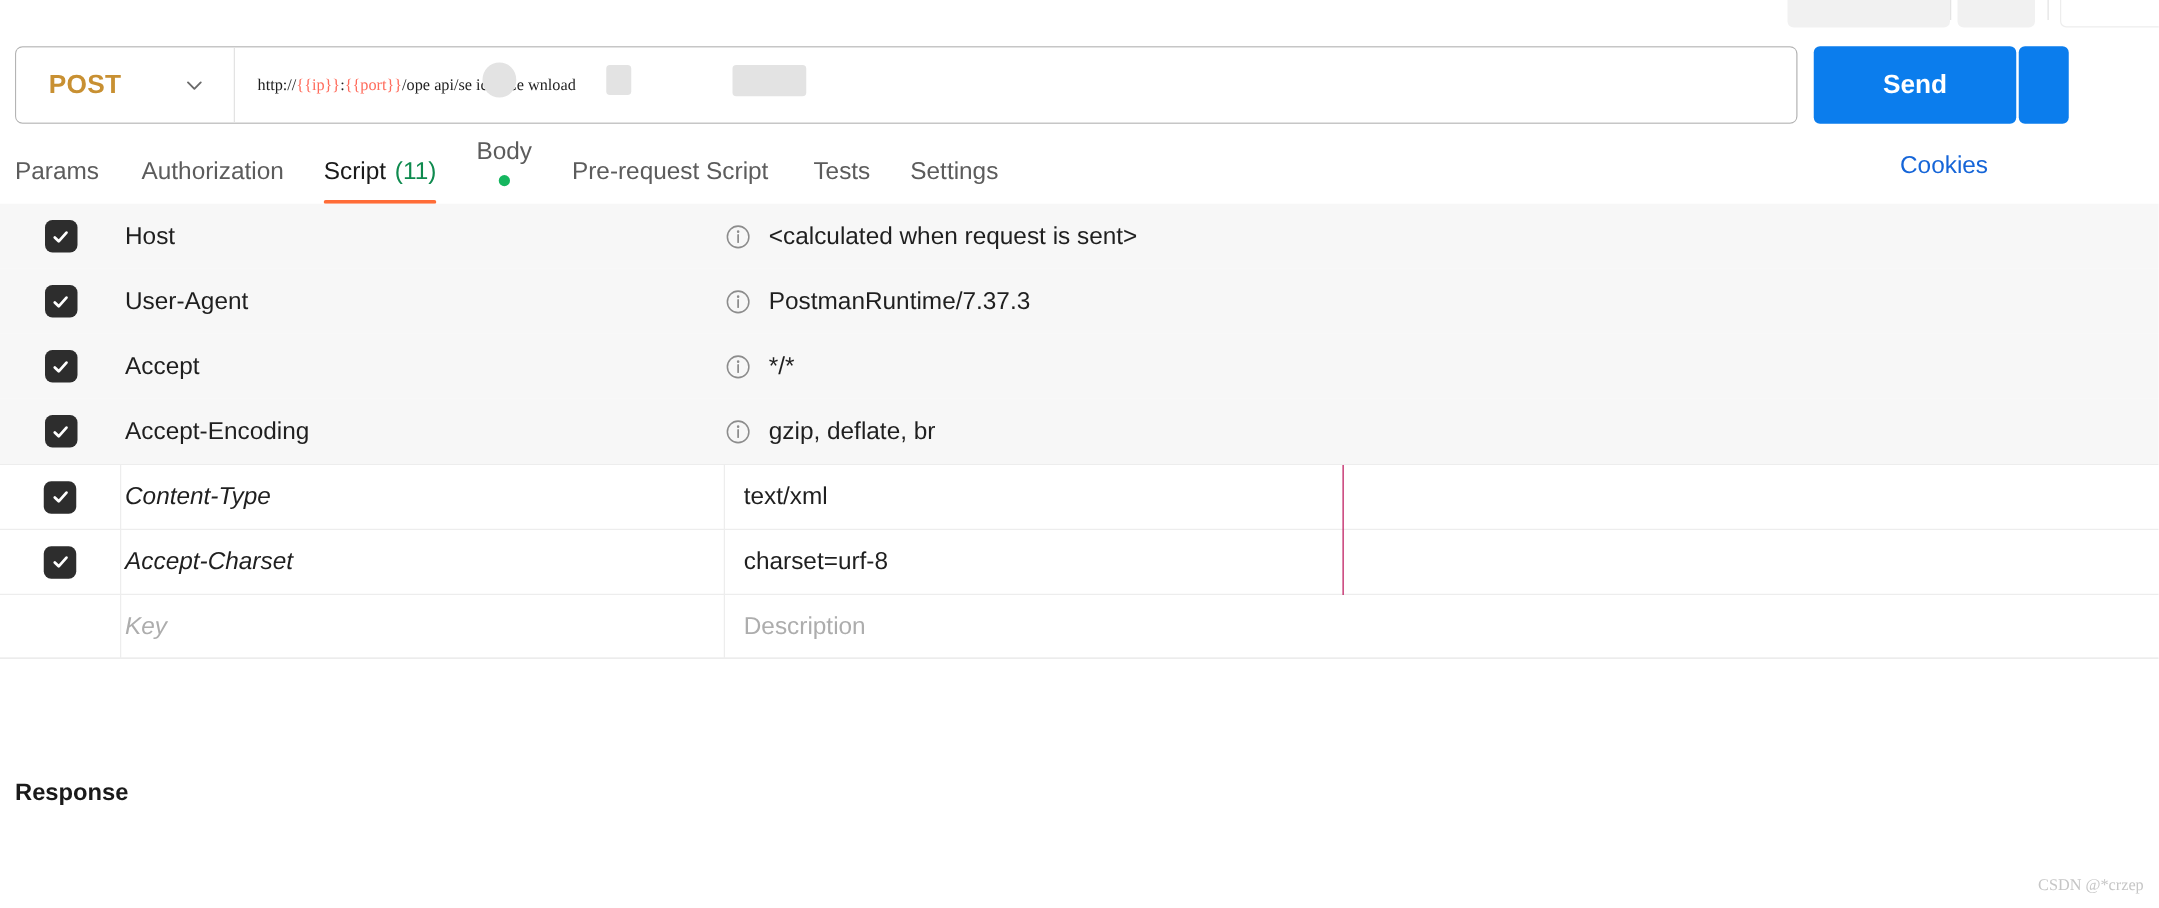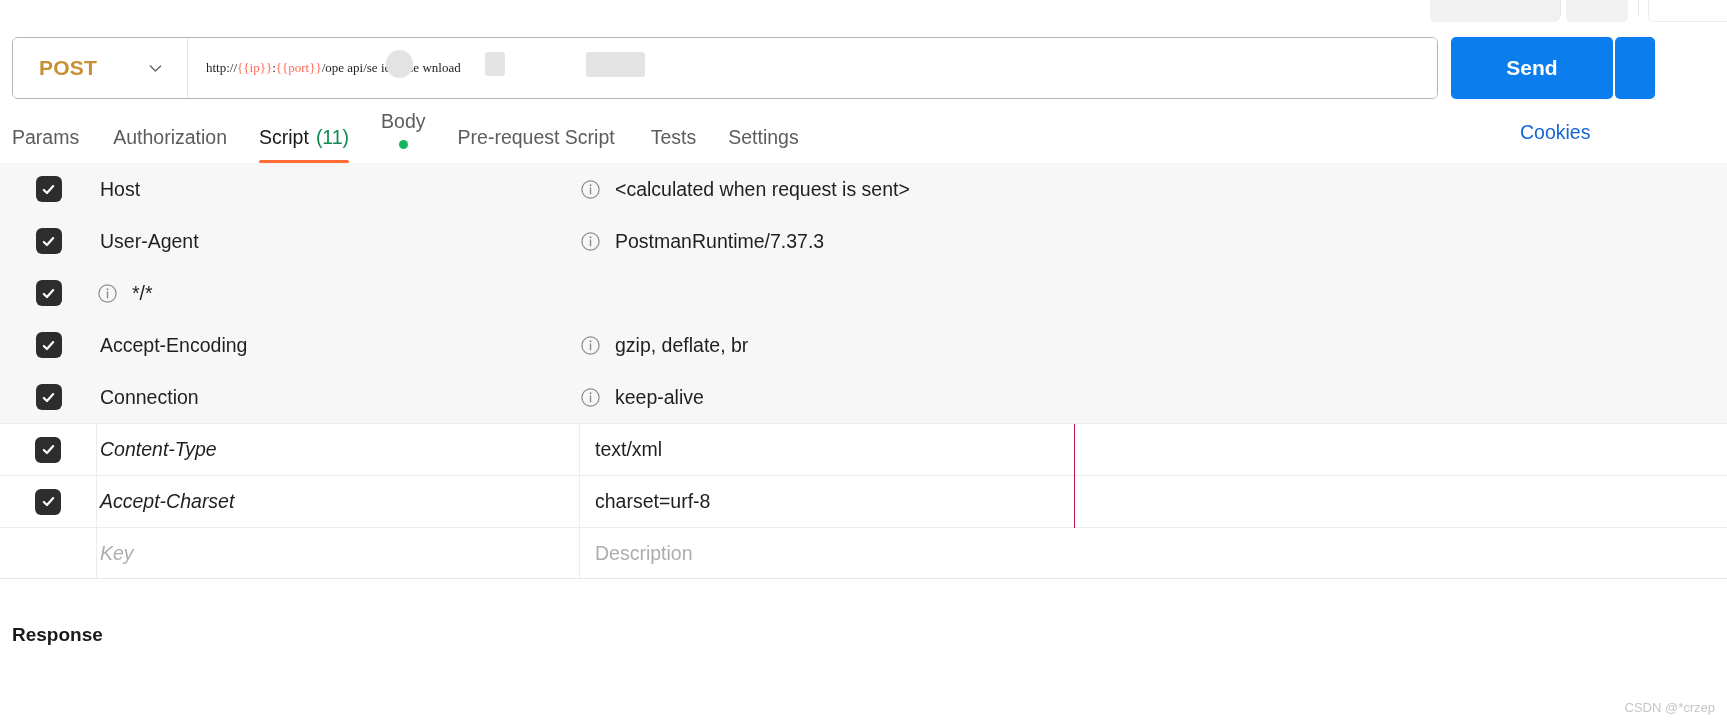--- a/index.html
+++ b/index.html
@@ -284,21 +284,21 @@
     font-weight: 700;
     color: #1a1a1a;
   }
 
   .watermark {
     position: absolute;
     right: 12px;
     top: 700px;
     font-size: 13px;
     color: #c6c6c6;
-    font-family: Liberation Sans, sans-serif;
+    font-family: Liberation Serif, serif;
     white-space: nowrap;
   }
 </style>
 </head>
 <body>
 
 <div class="app">
 
   <div class="top-chrome">
     <div class="chrome-pill a"></div>
@@ -407,20 +407,21 @@
         <div class="cell-desc"></div>
       </div>
       <div class="row auto">
         <div class="cell-check">
           <div class="checkbox">
             <svg viewBox="0 0 20 20" fill="none" stroke="#ffffff" stroke-width="2.6" stroke-linecap="round" stroke-linejoin="round">
               <path d="M4.5 10.5 L8.2 14.2 L15.5 6"></path>
             </svg>
           </div>
         </div>
+        <div class="cell-key">Accept</div>
         <div class="cell-value">
           <span class="info-icon">
             <svg viewBox="0 0 22 22">
               <circle cx="11" cy="11" r="9" fill="none" stroke="#8c8c8c" stroke-width="1.3"></circle>
               <circle cx="11" cy="6.6" r="1.05" fill="#8c8c8c"></circle>
               <path d="M11 9.4 L11 15.4" stroke="#8c8c8c" stroke-width="1.45" stroke-linecap="round"></path>
             </svg>
           </span>
           <span>*/*</span>
         </div>
@@ -440,41 +441,20 @@
             <svg viewBox="0 0 22 22">
               <circle cx="11" cy="11" r="9" fill="none" stroke="#8c8c8c" stroke-width="1.3"></circle>
               <circle cx="11" cy="6.6" r="1.05" fill="#8c8c8c"></circle>
               <path d="M11 9.4 L11 15.4" stroke="#8c8c8c" stroke-width="1.45" stroke-linecap="round"></path>
             </svg>
           </span>
           <span>gzip, deflate, br</span>
         </div>
         <div class="cell-desc"></div>
       </div>
-      <div class="row auto">
-        <div class="cell-check">
-          <div class="checkbox">
-            <svg viewBox="0 0 20 20" fill="none" stroke="#ffffff" stroke-width="2.6" stroke-linecap="round" stroke-linejoin="round">
-              <path d="M4.5 10.5 L8.2 14.2 L15.5 6"></path>
-            </svg>
-          </div>
-        </div>
-        <div class="cell-key">Connection</div>
-        <div class="cell-value">
-          <span class="info-icon">
-            <svg viewBox="0 0 22 22">
-              <circle cx="11" cy="11" r="9" fill="none" stroke="#8c8c8c" stroke-width="1.3"></circle>
-              <circle cx="11" cy="6.6" r="1.05" fill="#8c8c8c"></circle>
-              <path d="M11 9.4 L11 15.4" stroke="#8c8c8c" stroke-width="1.45" stroke-linecap="round"></path>
-            </svg>
-          </span>
-          <span>keep-alive</span>
-        </div>
-        <div class="cell-desc"></div>
-      </div>
       <div class="row user">
         <div class="cell-check">
           <div class="checkbox">
             <svg viewBox="0 0 20 20" fill="none" stroke="#ffffff" stroke-width="2.6" stroke-linecap="round" stroke-linejoin="round">
               <path d="M4.5 10.5 L8.2 14.2 L15.5 6"></path>
             </svg>
           </div>
         </div>
         <div class="cell-key">Content-Type</div>
         <div class="cell-value">

